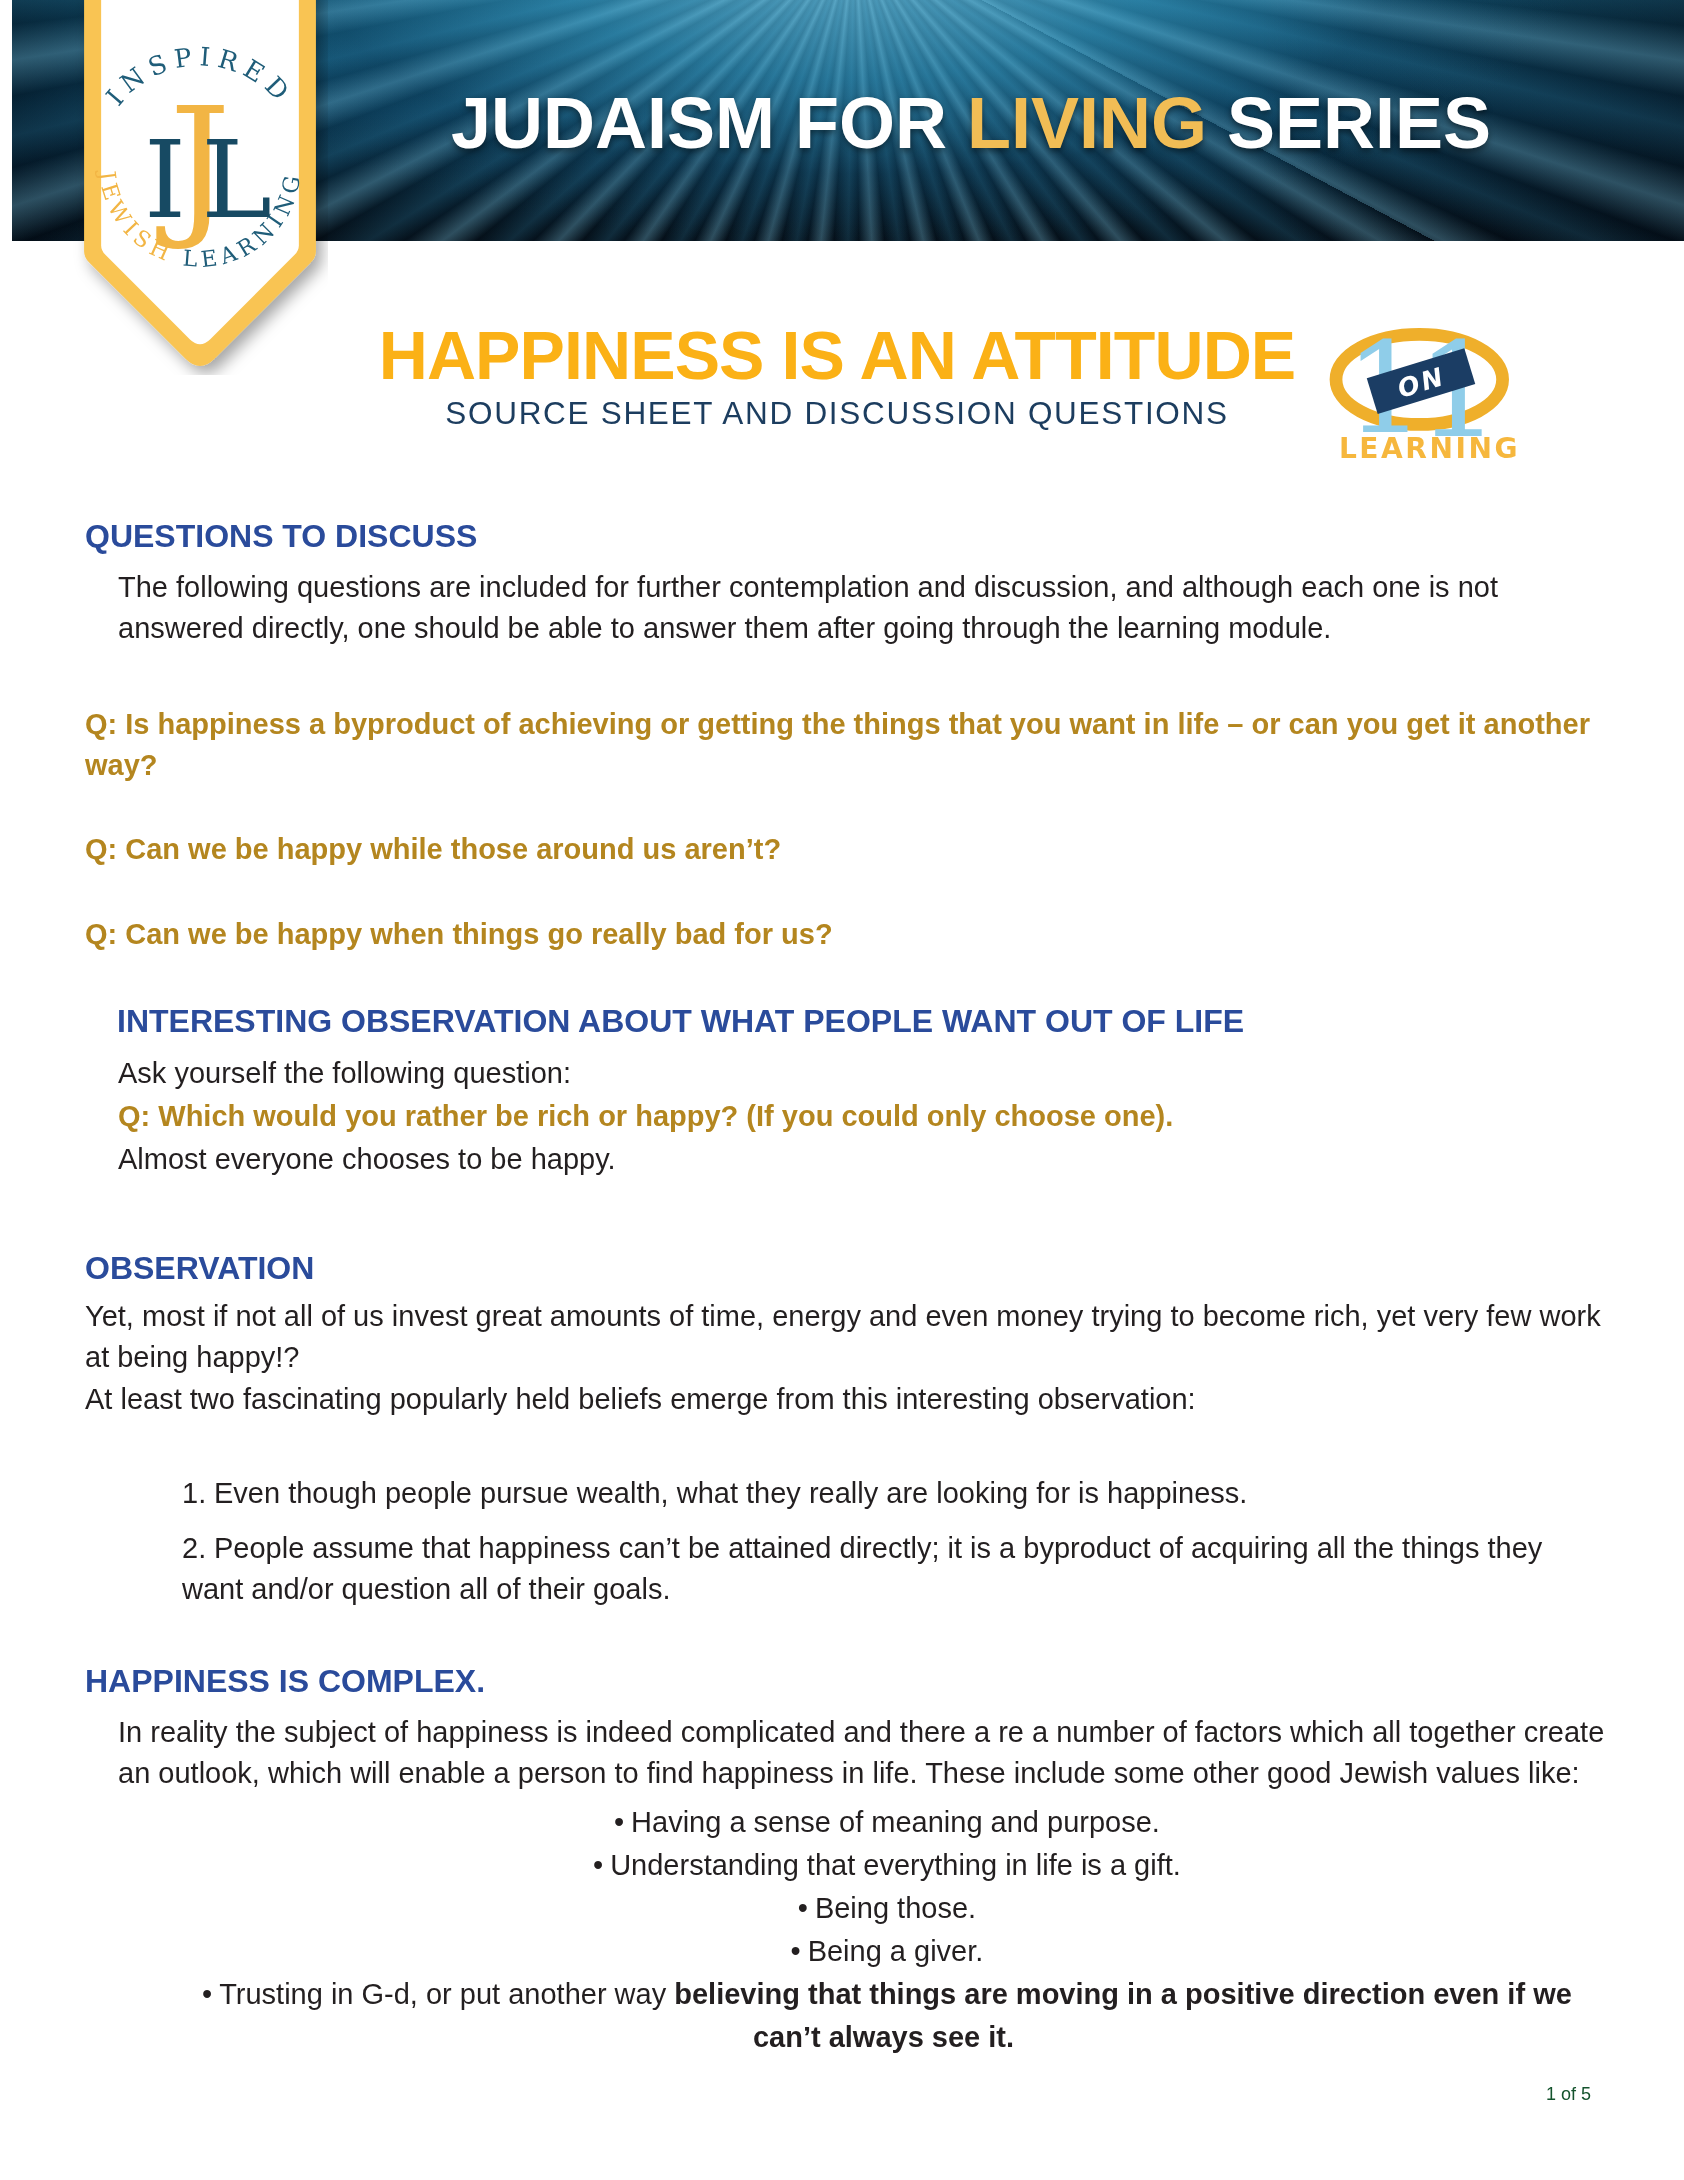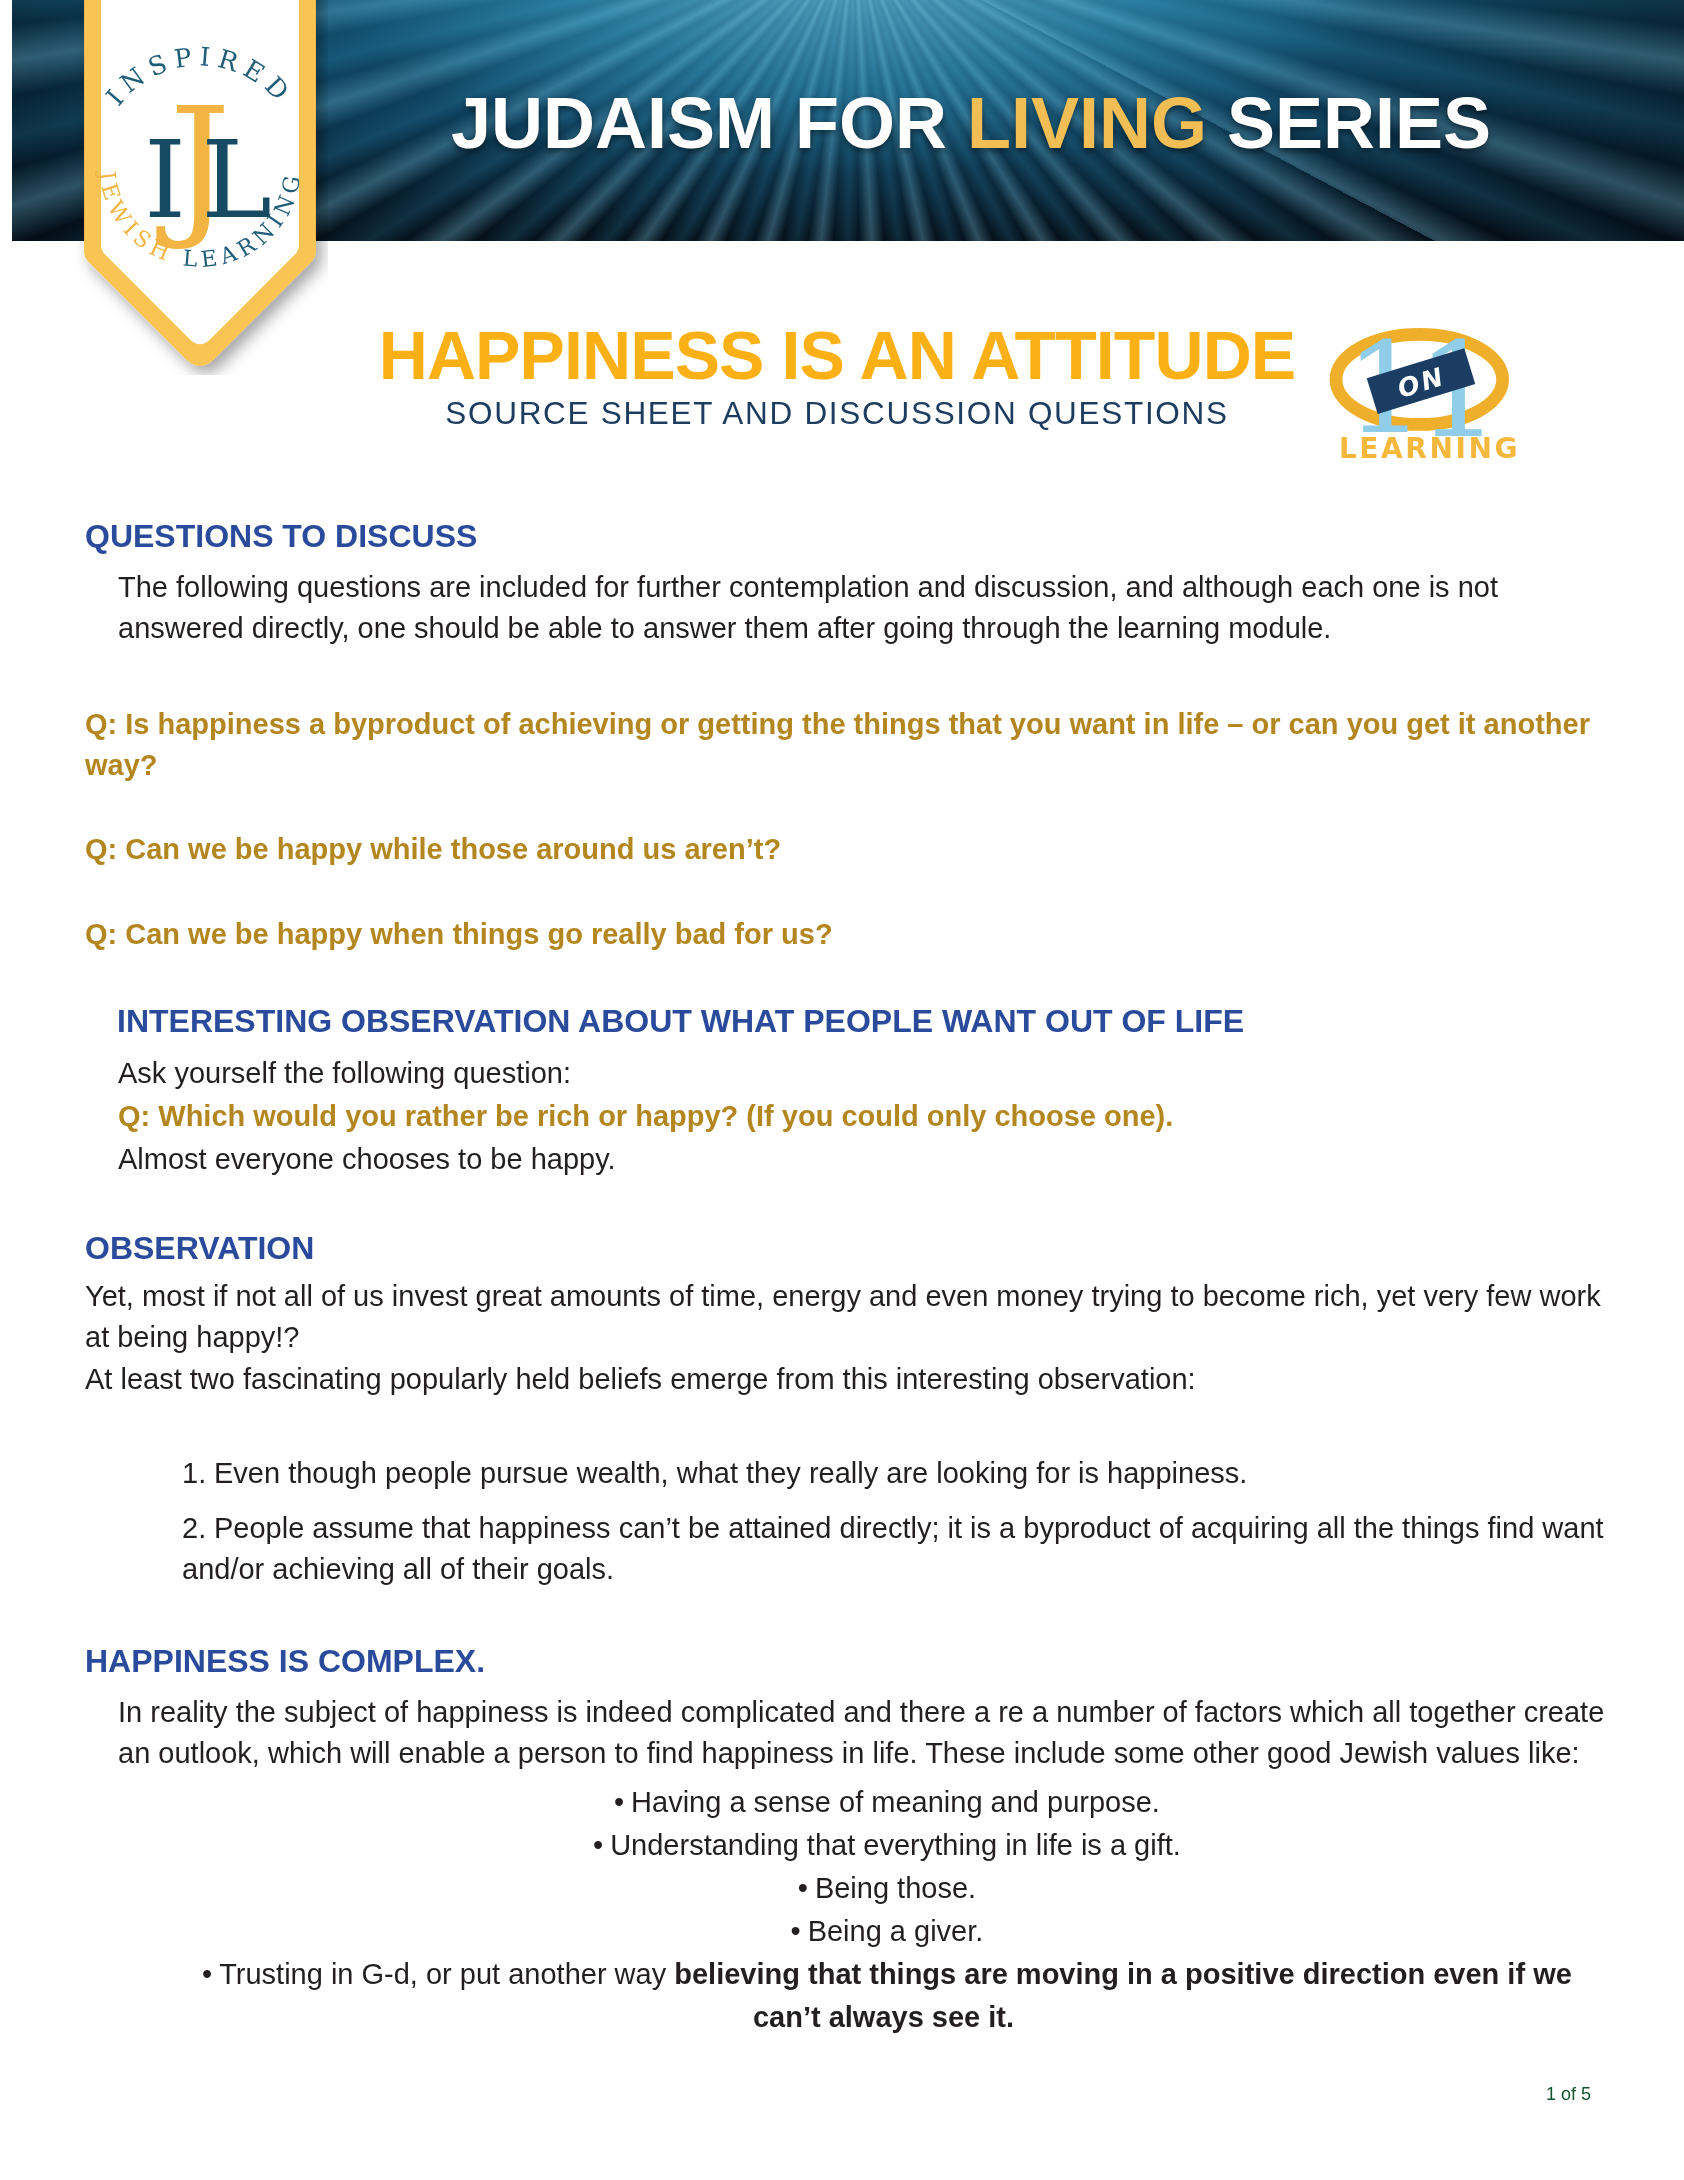--- a/index.html
+++ b/index.html
@@ -57,21 +57,21 @@
   }
   .body-text{font-size:29px;line-height:41px;font-weight:normal;margin:0;}
   .q-gold{
     color:#B4861F;font-weight:bold;font-size:29px;line-height:41px;margin:0;
   }
   .mt-para{margin-top:12px;margin-left:33px;}
   .mt-q1{margin-top:55px;}
   .mt-q2{margin-top:43px;}
   .mt-q3{margin-top:44px;}
   .mt-h2{margin-top:48px;margin-left:32px;}
-  .mt-h3{margin-top:49px;}
+  .mt-h3{margin-top:69px;}
   .mt-list{margin-top:53px;}
   .mt-h4{margin-top:53px;}
   .triple{line-height:43px;}
   .num-item{padding-left:97px;margin-top:13.6px;}
   .num-item:first-of-type{margin-top:12px;}
   .num{display:inline-block;width:32px;}
   .bullets{margin-top:6.8px;text-align:center;}
   .bullet-item{padding-left:77px;line-height:43px;font-size:29px;}
   .bullet-mark{display:inline-block;width:24px;}
   .bold-black{font-weight:bold;}
@@ -146,21 +146,21 @@
       <p class="q-gold triple">Q: Which would you rather be rich or happy? (If you could only choose one).</p>
       <p class="body-text triple">Almost everyone chooses to be happy.</p>
     </div>
 
     <h2 class="h-blue mt-h3">OBSERVATION</h2>
     <p class="body-text" style="margin-top:8.5px;">Yet, most if not all of us invest great amounts of time, energy and even money trying to become rich, yet very few work at being happy!?</p>
     <p class="body-text" style="margin-top:1.7px;">At least two fascinating popularly held beliefs emerge from this interesting observation:</p>
 
     <div class="mt-list">
       <div class="num-item body-text"><span class="num">1.</span><span>Even though people pursue wealth, what they really are looking for is happiness.</span></div>
-      <div class="num-item body-text"><span class="num">2.</span><span>People assume that happiness can’t be attained directly; it is a byproduct of acquiring all the things find want and/or achieving all of their goals.</span></div>
+      <div class="num-item body-text"><span class="num">2.</span><span>People assume that happiness can’t be attained directly; it is a byproduct of acquiring all the things they want and/or question all of their goals.</span></div>
     </div>
 
     <h2 class="h-blue mt-h4">HAPPINESS IS COMPLEX.</h2>
     <p class="body-text mt-para">In reality the subject of happiness is indeed complicated and there a re a number of factors which all together create an outlook, which will enable a person to find happiness in life.  These include some other good Jewish values like:</p>
 
     <div class="bullets">
       <div class="bullet-item"><span class="bullet-mark">•</span><span>Having a sense of meaning and purpose.</span></div>
       <div class="bullet-item"><span class="bullet-mark">•</span><span>Understanding that everything in life is a gift.</span></div>
       <div class="bullet-item"><span class="bullet-mark">•</span><span>Being those.</span></div>
       <div class="bullet-item"><span class="bullet-mark">•</span><span>Being a giver.</span></div>

